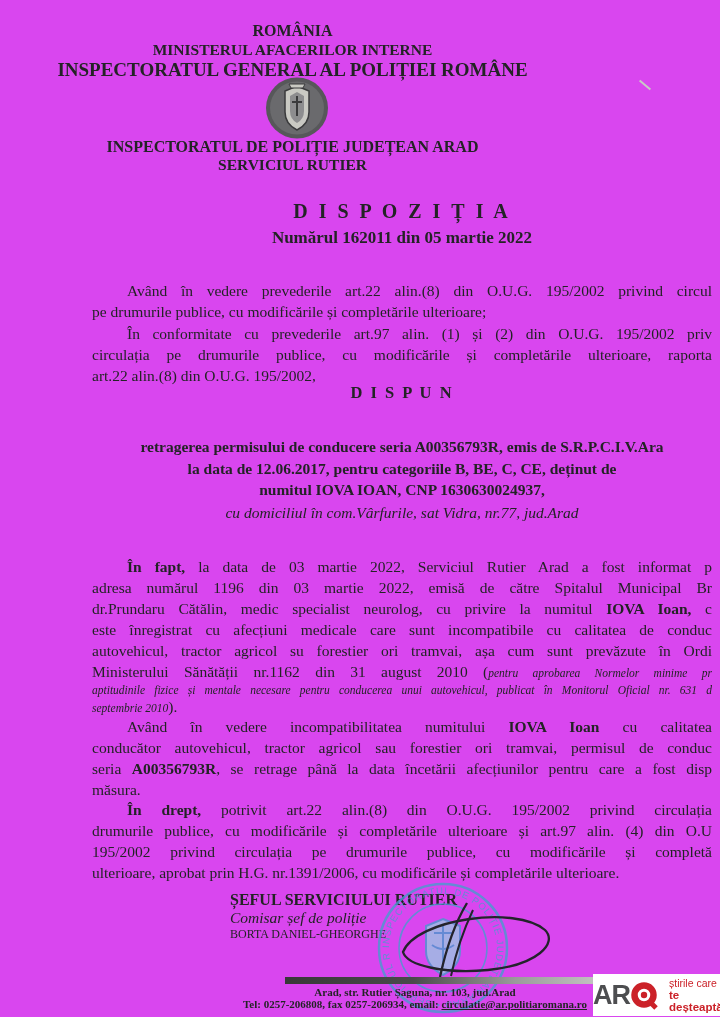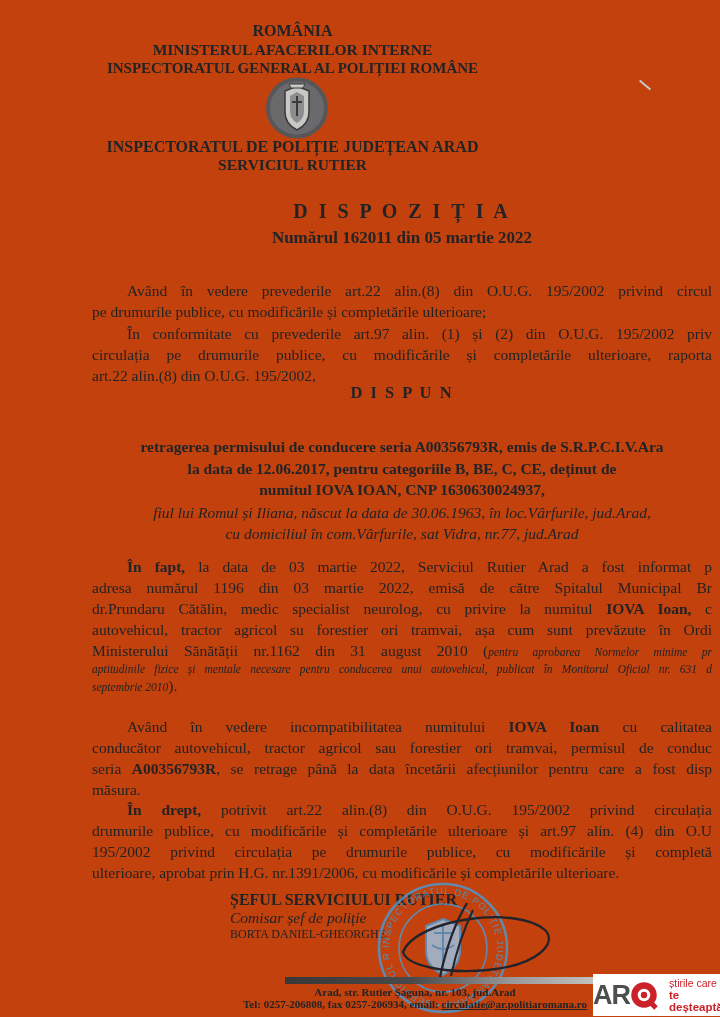--- a/index.html
+++ b/index.html
@@ -1,27 +1,27 @@
 <!DOCTYPE html>
 <html><head>
 <meta charset="utf-8">
 <style>
   html,body { margin:0; padding:0; background:#e8e8e6; }
   .page {
     position:relative; width:720px; height:1017px; overflow:hidden;
-    background:#c2410c;
+    background:#d946ef;
     font-family:"Liberation Serif","DejaVu Serif",serif;
     color:#232325;
   }
   .abs { position:absolute; }
   
   .letterhead { left:35px; width:515px; text-align:center; font-weight:bold; }
   .lh1 { font-size:16px; }
   .lh2 { font-size:15.5px; }
-  .lh3 { font-size:15px; }
+  .lh3 { font-size:19px; }
   
   .txt { left:92px; width:620px; font-size:15.5px; line-height:21px; }
   .j { text-align:justify; height:21px; overflow:hidden; }
   .j::after { content:""; display:inline-block; width:100%; height:0; }
   .ind { text-indent:35px; }
   .ctr { text-align:center; }
   .bold { font-weight:bold; }
   .it { font-style:italic; }
   .sm { font-size:11.5px; }
   .j.sm { height:17px; line-height:17px; }
@@ -93,28 +93,28 @@
   </div>
 
   <div class="abs txt ctr heading-dispun" style="top:382px">D I S P U N</div>
 
   <div class="abs txt ctr bold" style="top:436px">
     <div class="order-line">retragerea permisului de conducere seria A00356793R, emis de S.R.P.C.I.V.Ara</div>
     <div class="order-line">la data de 12.06.2017, pentru categoriile B, BE, C, CE, deținut de</div>
     <div class="order-line">numitul IOVA IOAN, CNP 1630630024937,</div>
   </div>
   <div class="abs txt ctr it" style="top:502px">
-    <div>fiul lui Romul și Iliana, născut la data de 30.06.1963, în loc.Vârfurile, jud.Arad,</div>
     <div>cu domiciliul în com.Vârfurile, sat Vidra, nr.77, jud.Arad</div>
   </div>
 
   <div class="abs txt" style="top:556px">
     <div class="j ind"><b>În fapt,</b><span> la data de 03 martie 2022, Serviciul Rutier Arad a fost informat p</span></div>
     <div class="j">adresa numărul 1196 din 03 martie 2022, emisă de către Spitalul Municipal Br</div>
     <div class="j"><span>dr.Prundaru Cătălin, medic specialist neurolog, cu privire la numitul </span><b>IOVA Ioan,</b><span> c</span></div>
+    <div class="j">este înregistrat cu afecțiuni medicale care sunt incompatibile cu calitatea de conduc</div>
     <div class="j">autovehicul, tractor agricol su forestier ori tramvai, așa cum sunt prevăzute în Ordi</div>
     <div class="j"><span>Ministerului Sănătății nr.1162 din 31 august 2010 (</span><span class="sm it">pentru aprobarea Normelor minime pr</span></div>
     <div class="j sm it">aptitudinile fizice și mentale necesare pentru conducerea unui autovehicul, publicat în Monitorul Oficial nr. 631 d</div>
     <div style="line-height:16px"><span class="sm it">septembrie 2010</span><span>).</span></div>
   </div>
 
   <div class="abs txt" style="top:716px">
     <div class="j ind"><span>Având în vedere incompatibilitatea numitului </span><b>IOVA Ioan</b><span> cu calitatea</span></div>
     <div class="j">conducător autovehicul, tractor agricol sau forestier ori tramvai, permisul de conduc</div>
     <div class="j"><span>seria </span><b>A00356793R</b><span>, se retrage până la data încetării afecțiunilor pentru care a fost disp</span></div>

